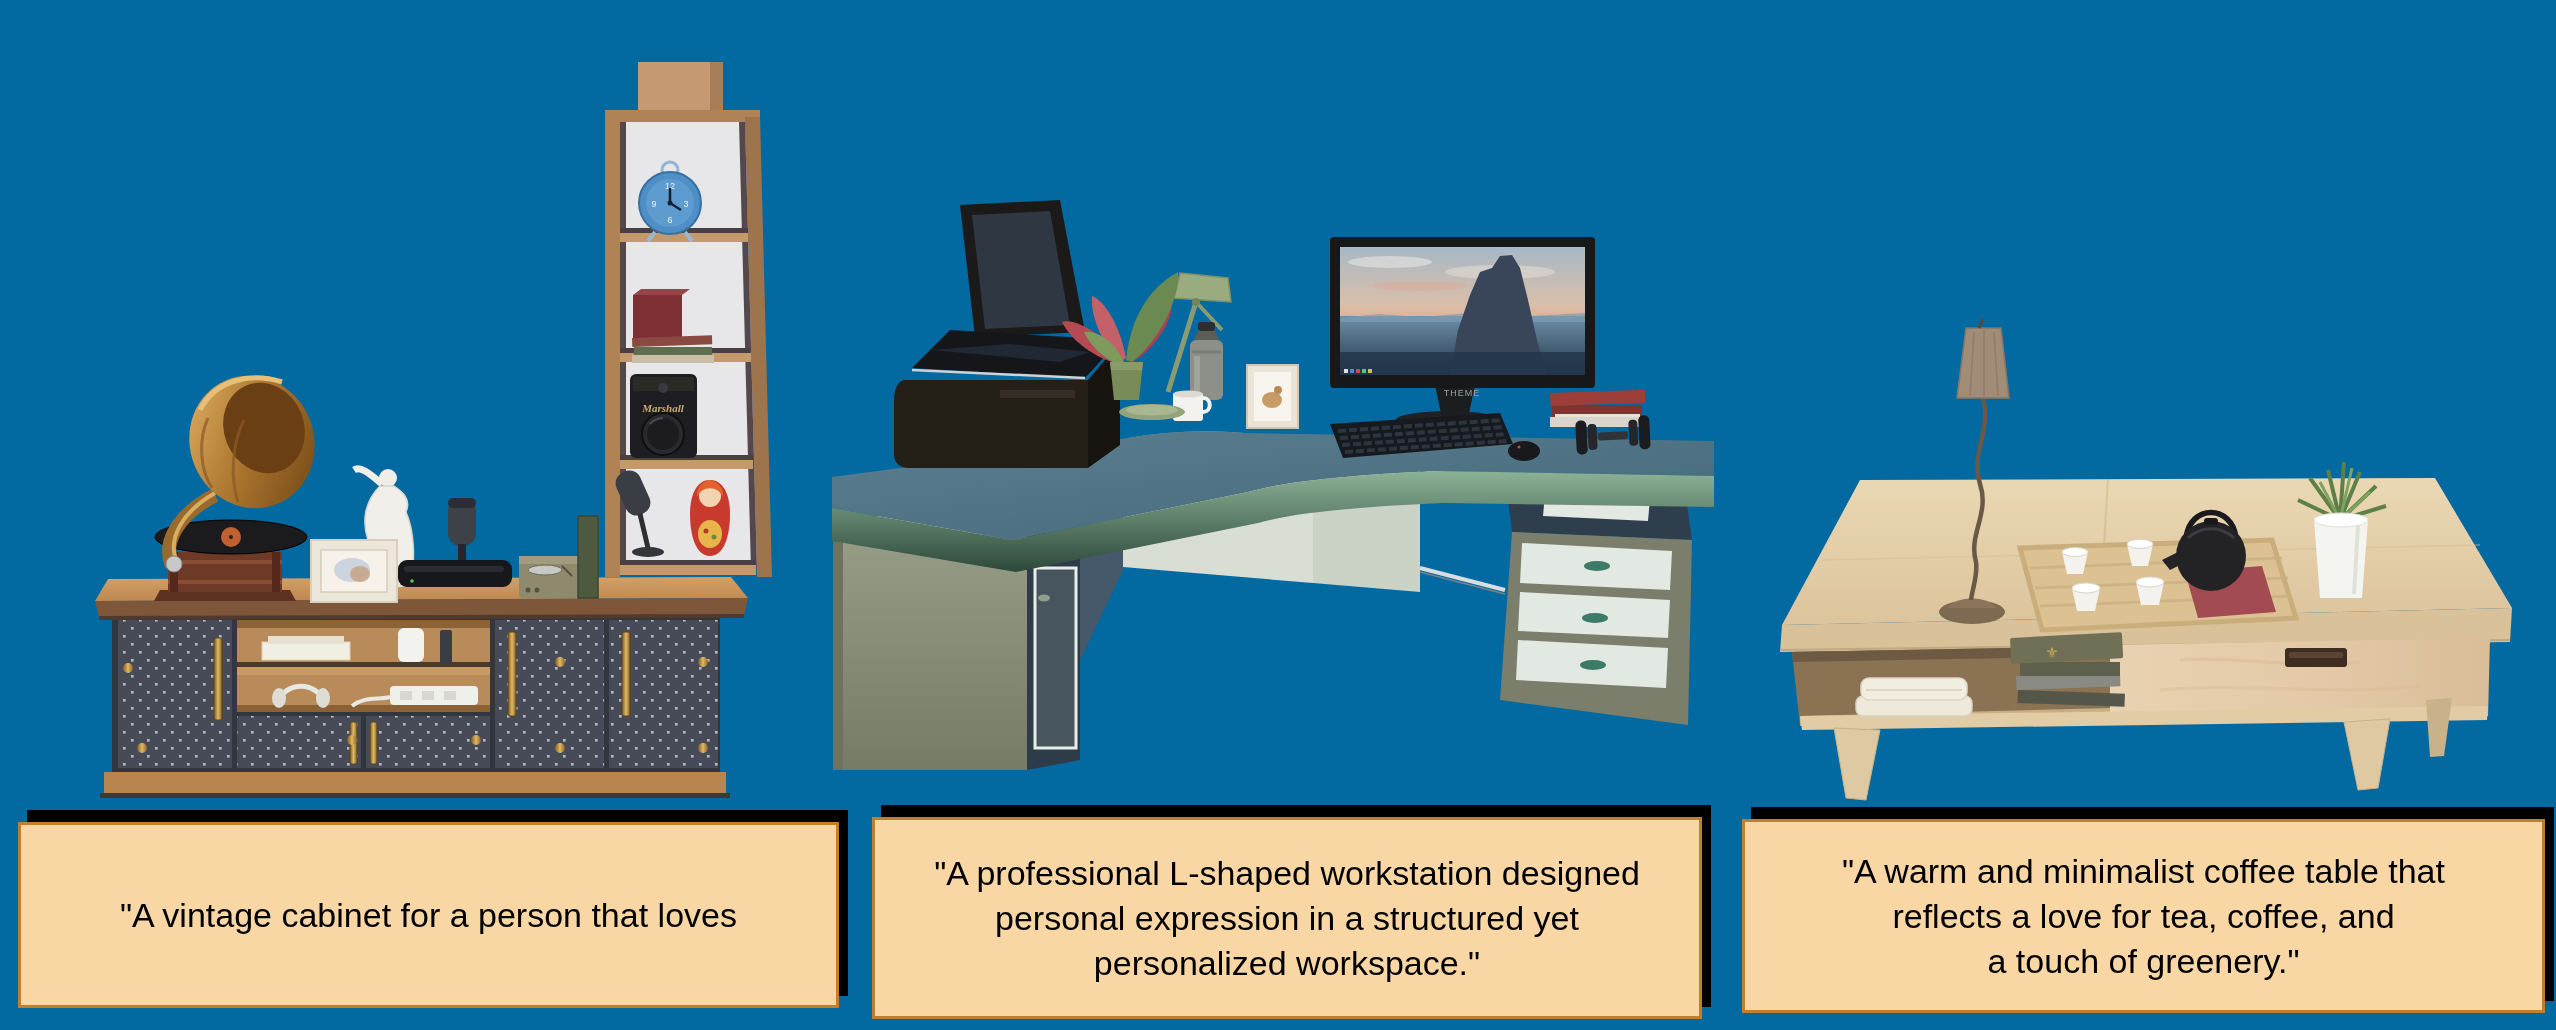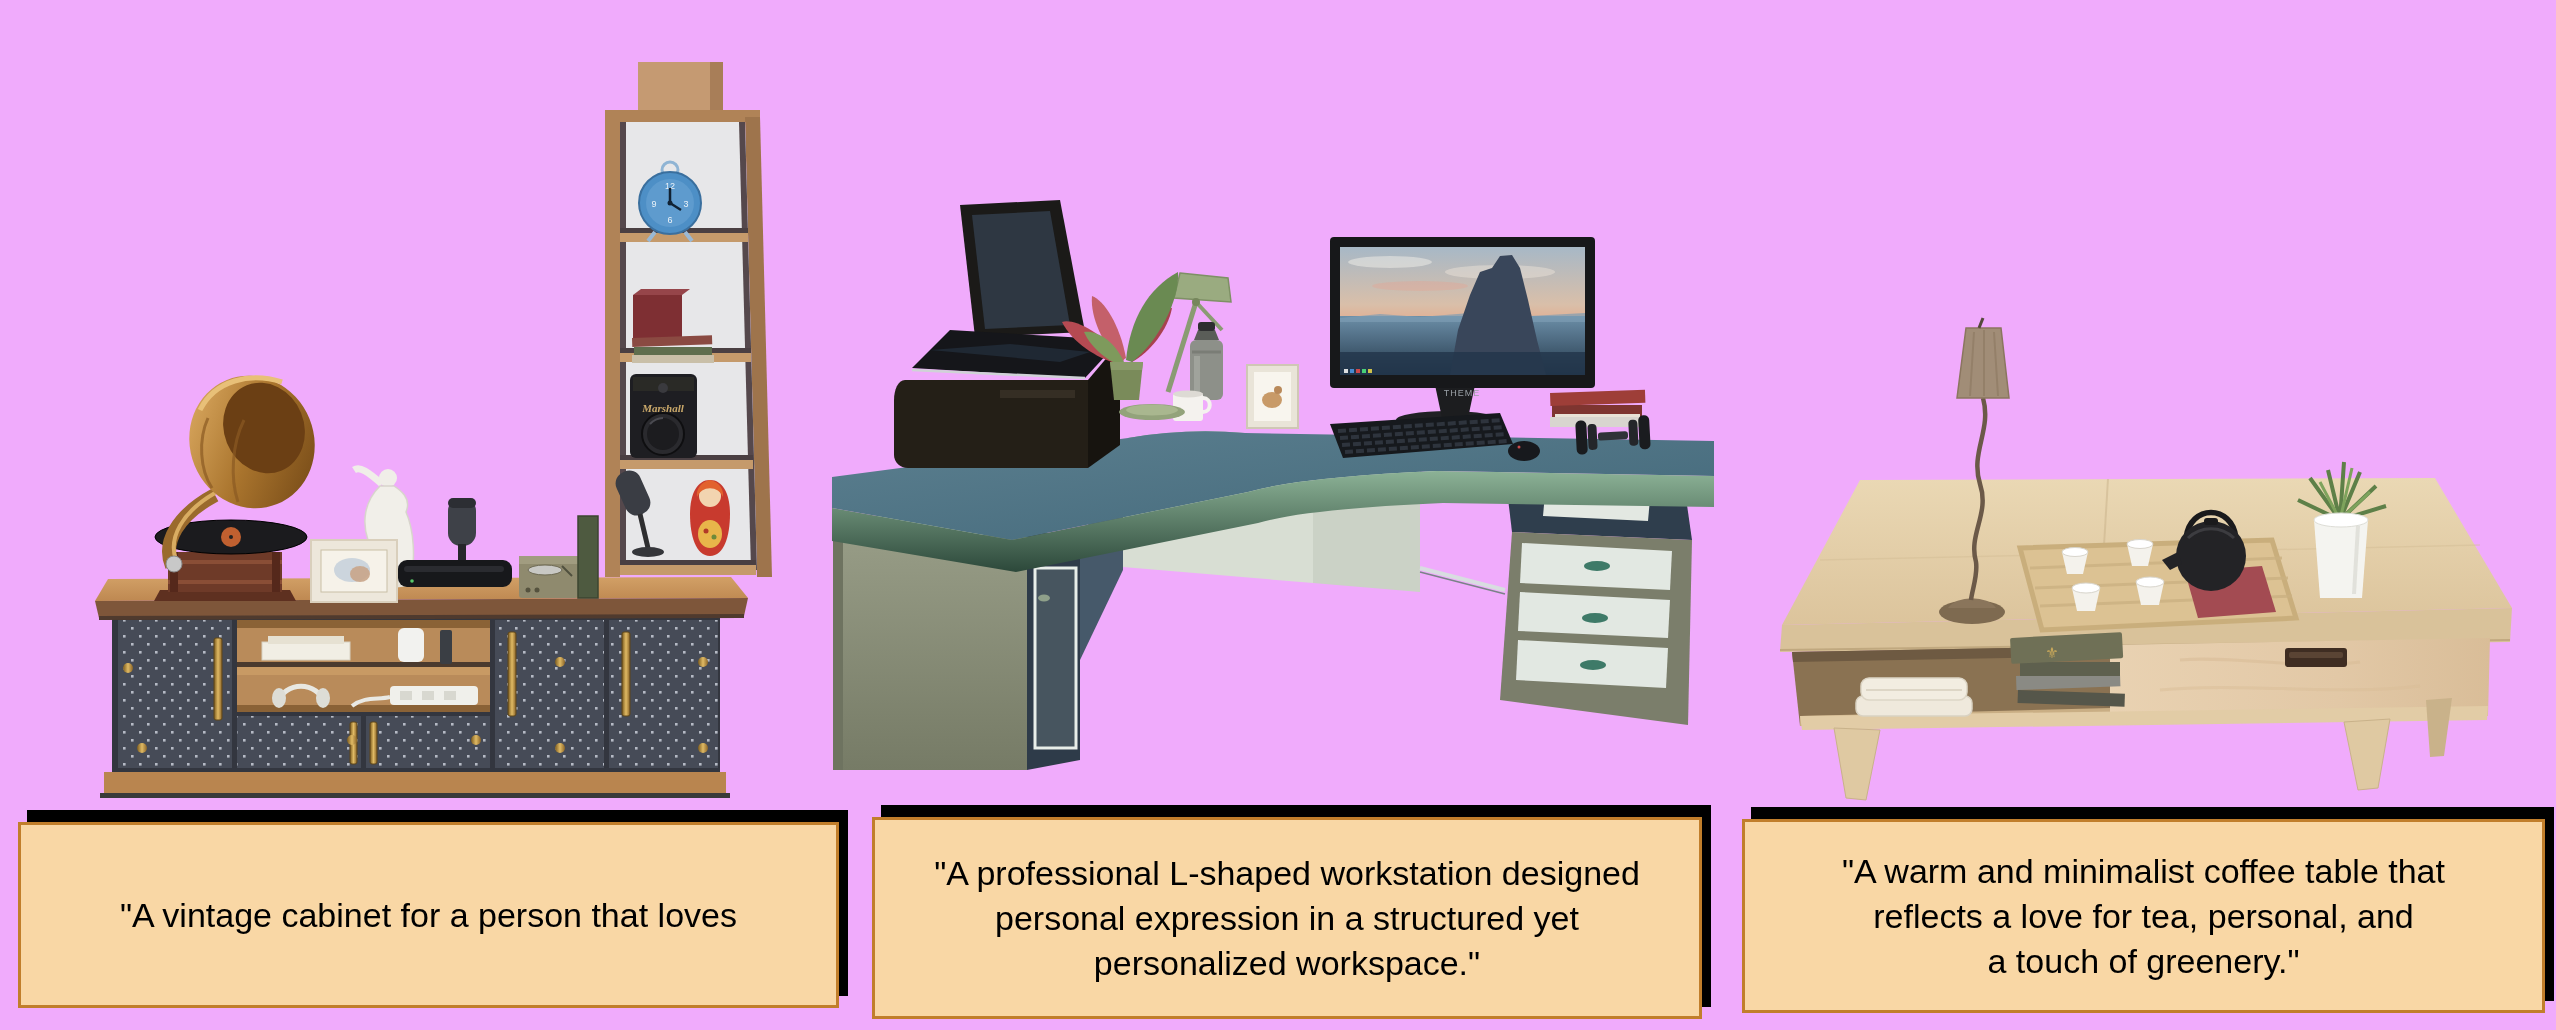--- a/index.html
+++ b/index.html
@@ -1,16 +1,16 @@
 <!DOCTYPE html>
 <html><head>
 <meta charset="utf-8">
 <style>
   html,body{margin:0;padding:0;background:#ffffff;}
-  .canvas{position:relative;width:2556px;height:1030px;background:#f0abfc;overflow:hidden;
+  .canvas{position:relative;width:2556px;height:1030px;background:#0369a1;overflow:hidden;
           font-family:"Liberation Sans", sans-serif;}
   .render{position:absolute;display:block;}
   #render-1{left:0;top:20px;}
   #render-2{left:830px;top:130px;}
   #render-3{left:1730px;top:280px;}
   .caption-box{position:absolute;background:#F9D7A5;border:3px solid #C17E2B;
     box-shadow:9px -12px 0 0 #000000;display:flex;flex-direction:column;justify-content:center;
     align-items:center;text-align:center;color:#000;font-size:34px;line-height:45px;font-weight:400;}
   #cap-1{left:18px;top:822px;width:815px;height:180px;}
   #cap-2{left:872px;top:817px;width:824px;height:196px;}
@@ -494,17 +494,17 @@
   <div id="cap-1" class="caption-box">
     <div class="cap-line">"A vintage cabinet for a person that loves</div>
   </div>
   <div id="cap-2" class="caption-box">
     <div class="cap-line">"A professional L-shaped workstation designed</div>
     <div class="cap-line">personal expression in a structured yet</div>
     <div class="cap-line">personalized workspace."</div>
   </div>
   <div id="cap-3" class="caption-box">
     <div class="cap-line">"A warm and minimalist coffee table that</div>
-    <div class="cap-line">reflects a love for tea, personal, and</div>
+    <div class="cap-line">reflects a love for tea, coffee, and</div>
     <div class="cap-line">a touch of greenery."</div>
   </div>
 
 </div>
 
 </body></html>

